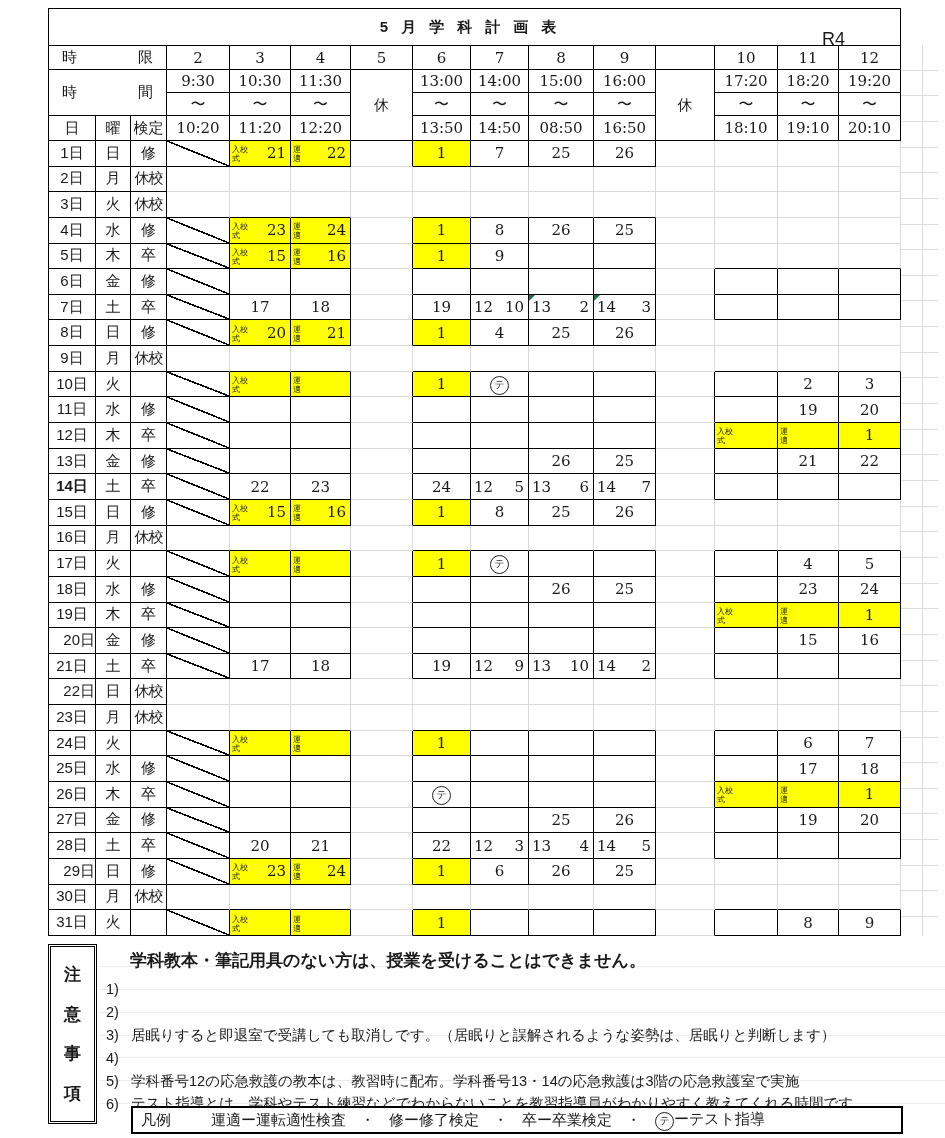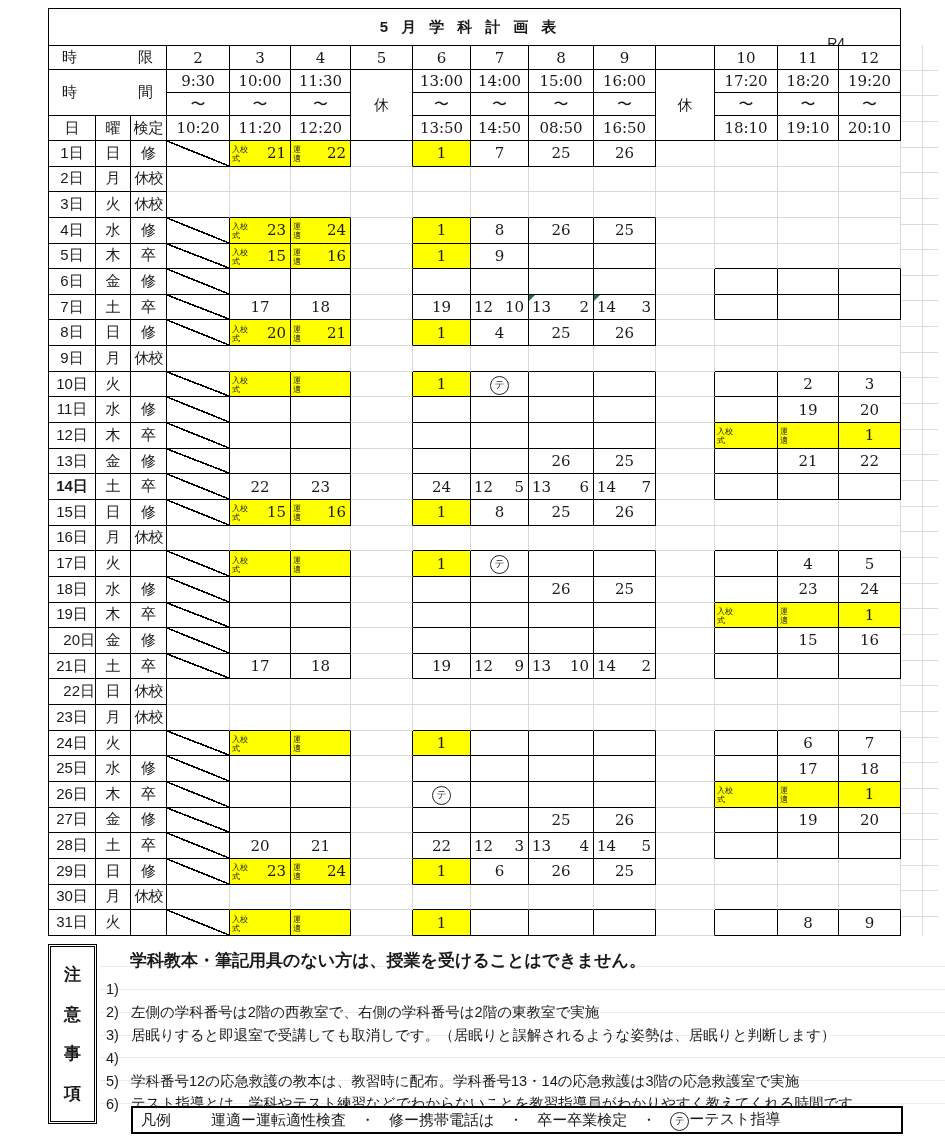--- a/index.html
+++ b/index.html
@@ -12,21 +12,21 @@
   
   #sched{position:absolute;left:48px;top:8px;border-collapse:separate;border-spacing:0;
          table-layout:fixed;width:852px;border-left:1px solid #000;border-top:1px solid #000;}
   #sched td{border-right:1px solid #d9d9d9;border-bottom:1px solid #d9d9d9;
             padding:0;overflow:hidden;white-space:nowrap;vertical-align:middle;
             font-size:15px;text-align:center;position:relative;}
   #sched td.hb{border-right-color:#000;border-bottom-color:#000;}
   tr.t1{height:37px;} tr.t2{height:24px;} tr.t3{height:23px;} tr.t4{height:23px;} tr.t5{height:25px;}
   #schedule-body tr{height:25.65px;}
   .title-cell{font-size:32px;font-weight:bold;letter-spacing:13px;text-align:center;}
-  .era{position:absolute;right:55px;top:26px;font-size:14px;letter-spacing:0;font-weight:normal;}
+  .era{position:absolute;right:55px;top:20px;font-size:18px;letter-spacing:0;font-weight:normal;}
   .timetxt{font-family:"DejaVu Serif","Liberation Serif",serif;font-size:14px;}
   .pnum{font-family:"DejaVu Serif","Liberation Serif",serif;font-size:15px;}
   .wave{font-size:16px;}
   .resttxt{font-size:16px;}
   .spread{display:flex;justify-content:space-between;padding:0 13px;}
   .yellow{background:#ffff00;}
   .diag{background-image:linear-gradient(to top right,transparent calc(50% - 0.8px),#000 calc(50% - 0.8px),#000 calc(50% + 0.8px),transparent calc(50% + 0.8px));}
   td.nr{text-align:right;padding-right:4px;font-family:"DejaVu Serif","Liberation Serif",serif;}
   td.nl{text-align:left;padding-left:4px;font-family:"DejaVu Serif","Liberation Serif",serif;}
   .lwrap{display:flex;height:100%;align-items:stretch;}
@@ -111,21 +111,21 @@
       <td class="hb pnum">12</td>
     </tr>
     <tr class="t3">
       <td class="hb" colspan="3" rowspan="2">
         <div class="spread">
               <span>時</span>
               <span>間</span>
             </div>
       </td>
       <td class="hb timetxt">9:30</td>
-      <td class="hb timetxt">10:00</td>
+      <td class="hb timetxt">10:30</td>
       <td class="hb timetxt">11:30</td>
       <td class="hb resttxt" rowspan="3">休</td>
       <td class="hb timetxt">13:00</td>
       <td class="hb timetxt">14:00</td>
       <td class="hb timetxt">15:00</td>
       <td class="hb timetxt">16:00</td>
       <td class="hb resttxt" rowspan="3">休</td>
       <td class="hb timetxt">17:20</td>
       <td class="hb timetxt">18:20</td>
       <td class="hb timetxt">19:20</td>
@@ -855,21 +855,21 @@
               <span class="pa">14</span>
               <span class="pb">5</span>
             </div>
           </td>
           <td style="border-right-color: rgb(0, 0, 0);"></td>
           <td style="border-right-color: rgb(0, 0, 0); border-bottom-color: rgb(0, 0, 0);"></td>
           <td style="border-right-color: rgb(0, 0, 0); border-bottom-color: rgb(0, 0, 0);"></td>
           <td style="border-right-color: rgb(0, 0, 0); border-bottom-color: rgb(0, 0, 0);"></td>
         </tr>
         <tr>
-          <td style="border-right-color: rgb(0, 0, 0); border-bottom-color: rgb(0, 0, 0);">29日</td>
+          <td style="border-right-color: rgb(0, 0, 0); border-bottom-color: rgb(0, 0, 0); text-align: right;">29日</td>
           <td style="border-right-color: rgb(0, 0, 0); border-bottom-color: rgb(0, 0, 0);">日</td>
           <td style="border-right-color: rgb(0, 0, 0); border-bottom-color: rgb(0, 0, 0);">修</td>
           <td class="diag" style="border-right-color: rgb(0, 0, 0); border-bottom-color: rgb(0, 0, 0);"></td>
           <td class="yellow" style="border-right-color: rgb(0, 0, 0); border-bottom-color: rgb(0, 0, 0);">
             <div class="lwrap">
               <div class="sub">
                 <span>入校</span>
                 <span>式</span>
               </div>
               <span class="lnum">23</span>
@@ -955,21 +955,20 @@
   </div>
 
   <div id="notes-body">
     <div class="notes-title">学科教本・筆記用具のない方は、授業を受けることはできません。</div>
     <div id="notes-list">
         <div class="note-line">
           <span class="note-no">1)</span>
         </div>
         <div class="note-line">
           <span class="note-no">2)</span>
-          <span class="note-txt">左側の学科番号は2階の西教室で、右側の学科番号は2階の東教室で実施</span>
         </div>
         <div class="note-line">
           <span class="note-no">3)</span>
           <span class="note-txt">居眠りすると即退室で受講しても取消しです。（居眠りと誤解されるような姿勢は、居眠りと判断します）</span>
         </div>
         <div class="note-line">
           <span class="note-no">4)</span>
         </div>
         <div class="note-line">
           <span class="note-no">5)</span>
@@ -979,19 +978,19 @@
           <span class="note-no">6)</span>
           <span class="note-txt">テスト指導とは、学科やテスト練習などでわからないことを教習指導員がわかりやすく教えてくれる時間です</span>
         </div>
       </div>
   </div>
 
   <div id="legend-box">
     <span class="lg-label">凡例</span>
     <span><span>運適</span><span>ー</span><span>運転適性検査</span></span>
     <span class="lg-sep">・</span>
-    <span><span>修</span><span>ー</span><span>携帯電話は</span></span>
+    <span><span>修</span><span>ー</span><span>修了検定</span></span>
     <span class="lg-sep">・</span>
     <span><span>卒</span><span>ー</span><span>卒業検定</span></span>
     <span class="lg-sep">・</span>
     <span><span class="circle-te">テ</span><span>ー</span><span>テスト指導</span></span>
   </div>
 </div>
 
 </body></html>

